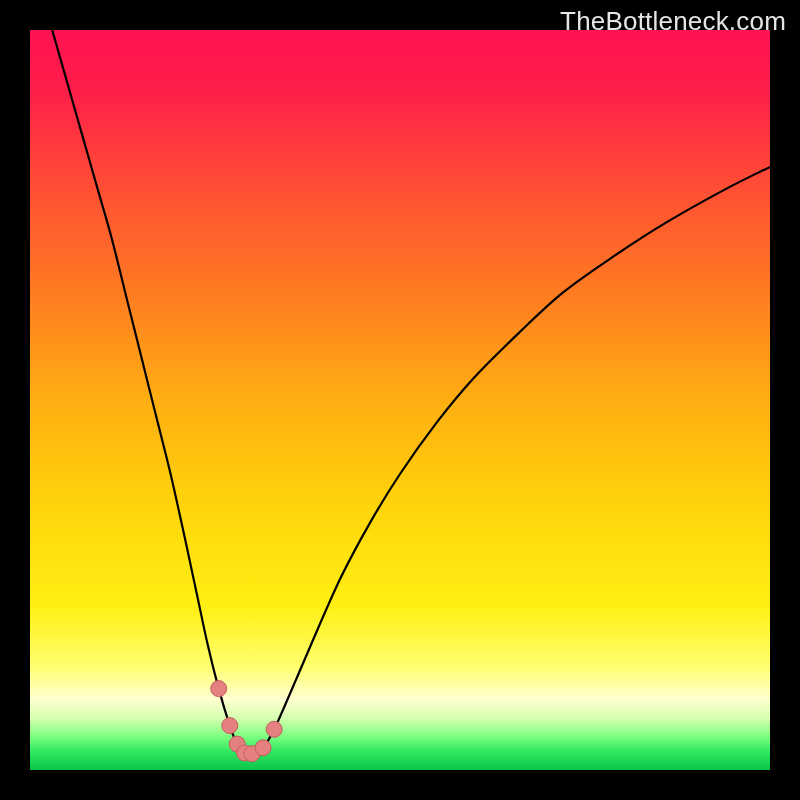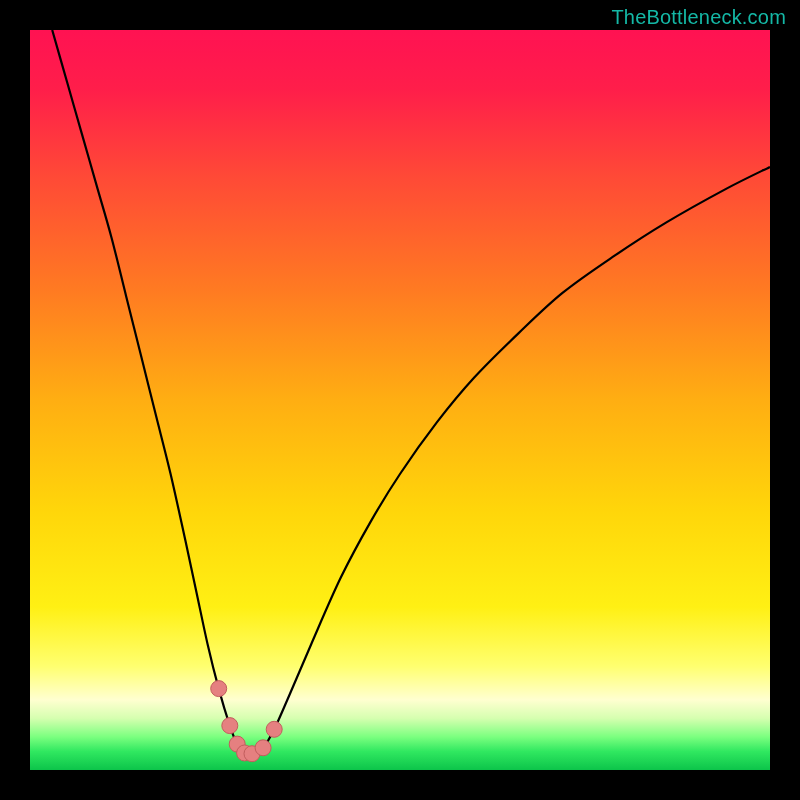--- a/index.html
+++ b/index.html
@@ -31,22 +31,22 @@
     position: absolute;
     left: 0;
     top: 0;
     width: 100%;
     height: 100%;
   }
   .watermark {
     position: absolute;
     top: 6px;
     right: 14px;
-    color: #14b8a6;
-    font-size: 20px;
+    color: #e5e5e5;
+    font-size: 26px;
     font-weight: 500;
     letter-spacing: 0.2px;
     margin-left: 9px;
   }
   svg {
     position: absolute;
     left: 0;
     top: 0;
   }
 </style>

